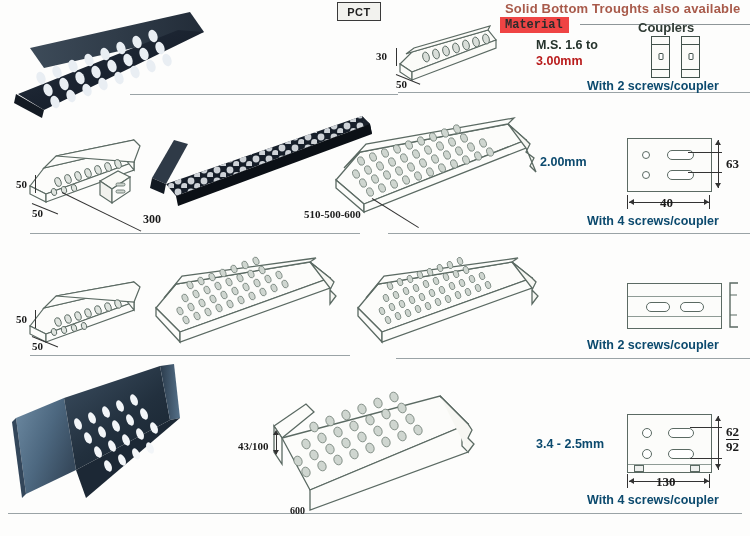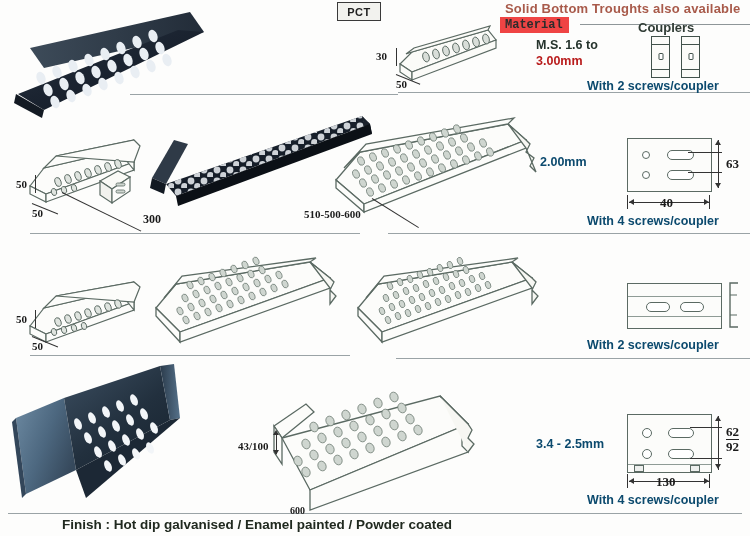--- a/index.html
+++ b/index.html
@@ -653,15 +653,14 @@
   </div>
 
   <div class="dimline-h" style="left:629px;top:481px;width:80px;"></div>
   <div class="arrowL" style="left:629px;top:478px;"></div>
   <div class="arrowR" style="left:704px;top:478px;"></div>
   <div class="tick" style="left:627px;top:474px;width:1px;height:14px;"></div>
   <div class="tick" style="left:709px;top:474px;width:1px;height:14px;"></div>
   <div class="lbl" style="left:656px;top:474px;font-size:13px;">130</div>
   <div class="txt" style="left:587px;top:493px;font-size:12.5px;">With 4 screws/coupler</div>
 
-  <div class="txt" id="finish-text">Finish : Hot dip galvanised  / Enamel painted / Powder coated</div>
 
 </div>
 
 </body></html>

